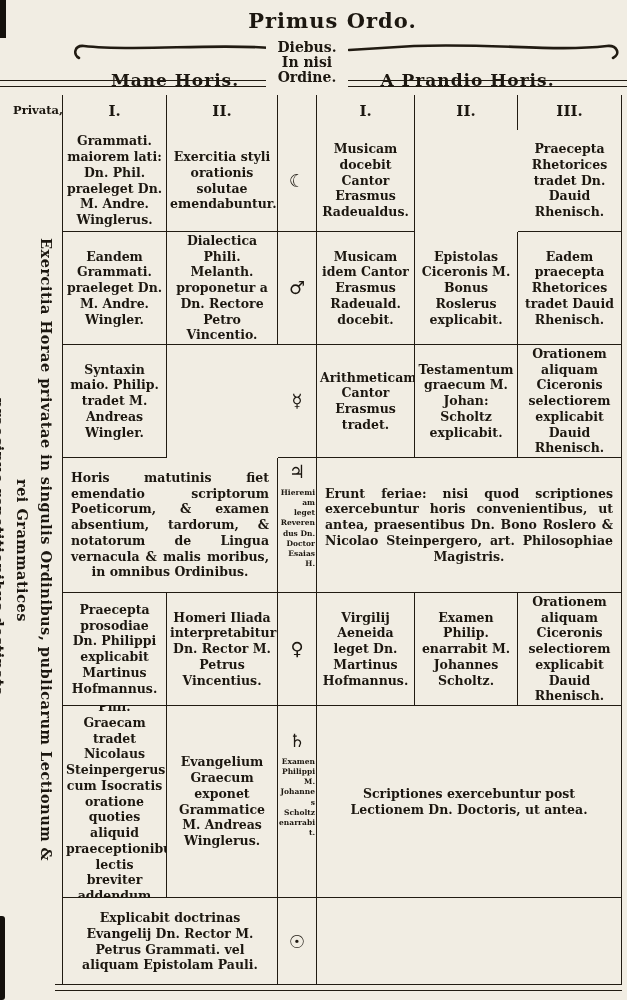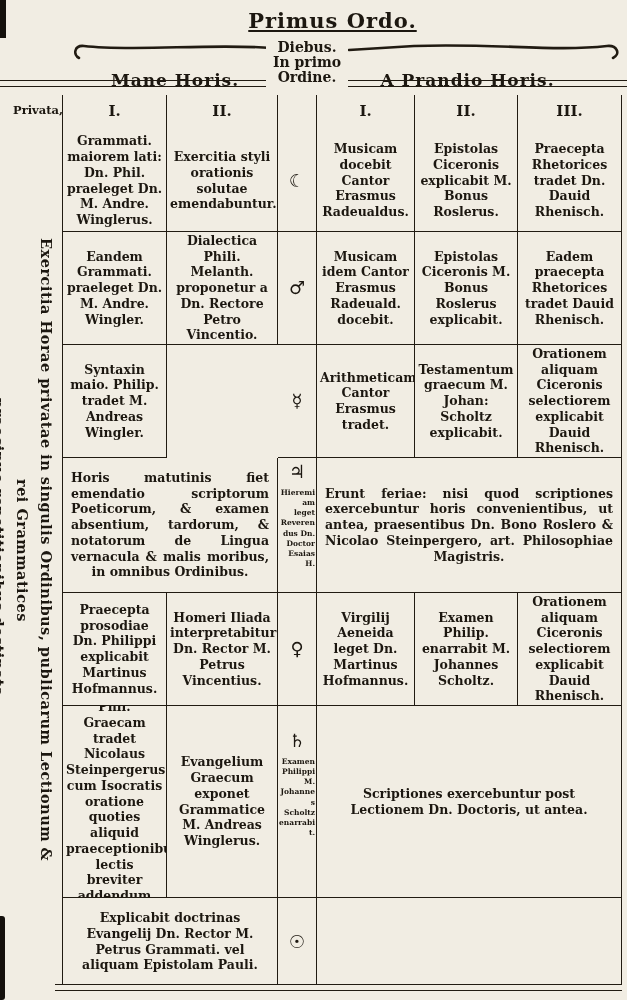--- a/index.html
+++ b/index.html
@@ -7,21 +7,21 @@
     position:relative; width:627px; height:1000px;
     background:#f1ede3; overflow:hidden;
     font-family:"DejaVu Serif", serif; color:#1c1710; font-weight:bold;
   }
   .artifact { position:absolute; background:#14100c; }
   .artifact-top { left:0; top:0; width:6px; height:38px; }
   .artifact-bottom { left:0; top:916px; width:5px; height:84px; border-radius:0 3px 3px 0; }
 
   .title { position:absolute; left:0; top:8px; width:627px; margin:0;
     text-align:center; padding-left:38px; box-sizing:border-box;
-    font-size:21px; letter-spacing:1px;text-decoration:underline; }
+    font-size:21px; letter-spacing:1px; }
 
   .brace { position:absolute; top:41px; height:20px; }
   .brace-left { left:73px; width:212px; }
   .brace-right { left:344px; width:276px; }
 
   .hdr-label { position:absolute; top:70px; font-size:17px; letter-spacing:1px; text-align:center; }
   .hdr-mane { left:80px; width:190px; }
   .hdr-prandio { left:335px; width:265px; }
 
   .hdr-mid { position:absolute; left:266px; top:40px; width:82px; text-align:center;
@@ -73,21 +73,21 @@
   </svg>
   <svg class="brace brace-right" viewBox="0 0 276 20">
     <path d="M5,9 L70,5 C 150,2 210,11 263,5 C 273,4 277,13 269,17" fill="none" stroke="#211b12" stroke-width="2.6" stroke-linecap="round"></path>
   </svg>
 
   <div class="hdr-label hdr-mane">Mane Horis.</div>
   <div class="hdr-label hdr-prandio">A Prandio Horis.</div>
 
   <div class="hdr-mid">
     <div>Diebus.</div>
-    <div>In primo</div>
+    <div>In nisi</div>
     <div>Ordine.</div>
   </div>
 
   <div class="double-rule header-rule"></div>
 
   <div class="privata">Privata,</div>
 
   <div class="margin-note">
     <div class="mn-line">Exercitia Horae privatae in singulis Ordinibus, publicarum Lectionum &amp; rei Grammatices</div>
     <div class="mn-line">praecipue repetitionibus destinata.</div>
@@ -115,23 +115,20 @@
       </div>
       <div class="c " style="grid-area: 2 / 2;">
         <div class="txt">Exercitia styli orationis solutae emendabuntur.</div>
       </div>
       <div class="c mid" style="grid-area: 2 / 3;">
         <span class="sym">☾</span>
       </div>
       <div class="c " style="grid-area: 2 / 4;">
         <div class="txt">Musicam docebit Cantor Erasmus Radeualdus.</div>
       </div>
-      <div class="c " style="grid-area: 2 / 5;">
-        <div class="txt">Epistolas Ciceronis explicabit M. Bonus Roslerus.</div>
-      </div>
       <div class="c " style="grid-area: 2 / 6;">
         <div class="txt">Praecepta Rhetorices tradet Dn. Dauid Rhenisch.</div>
       </div>
       <div class="c bl" style="grid-area: 3 / 1;">
         <div class="txt">Eandem Grammati. praeleget Dn. M. Andre. Wingler.</div>
       </div>
       <div class="c " style="grid-area: 3 / 2;">
         <div class="txt">Dialectica Phili. Melanth. proponetur a Dn. Rectore Petro Vincentio.</div>
       </div>
       <div class="c mid" style="grid-area: 3 / 3;">

